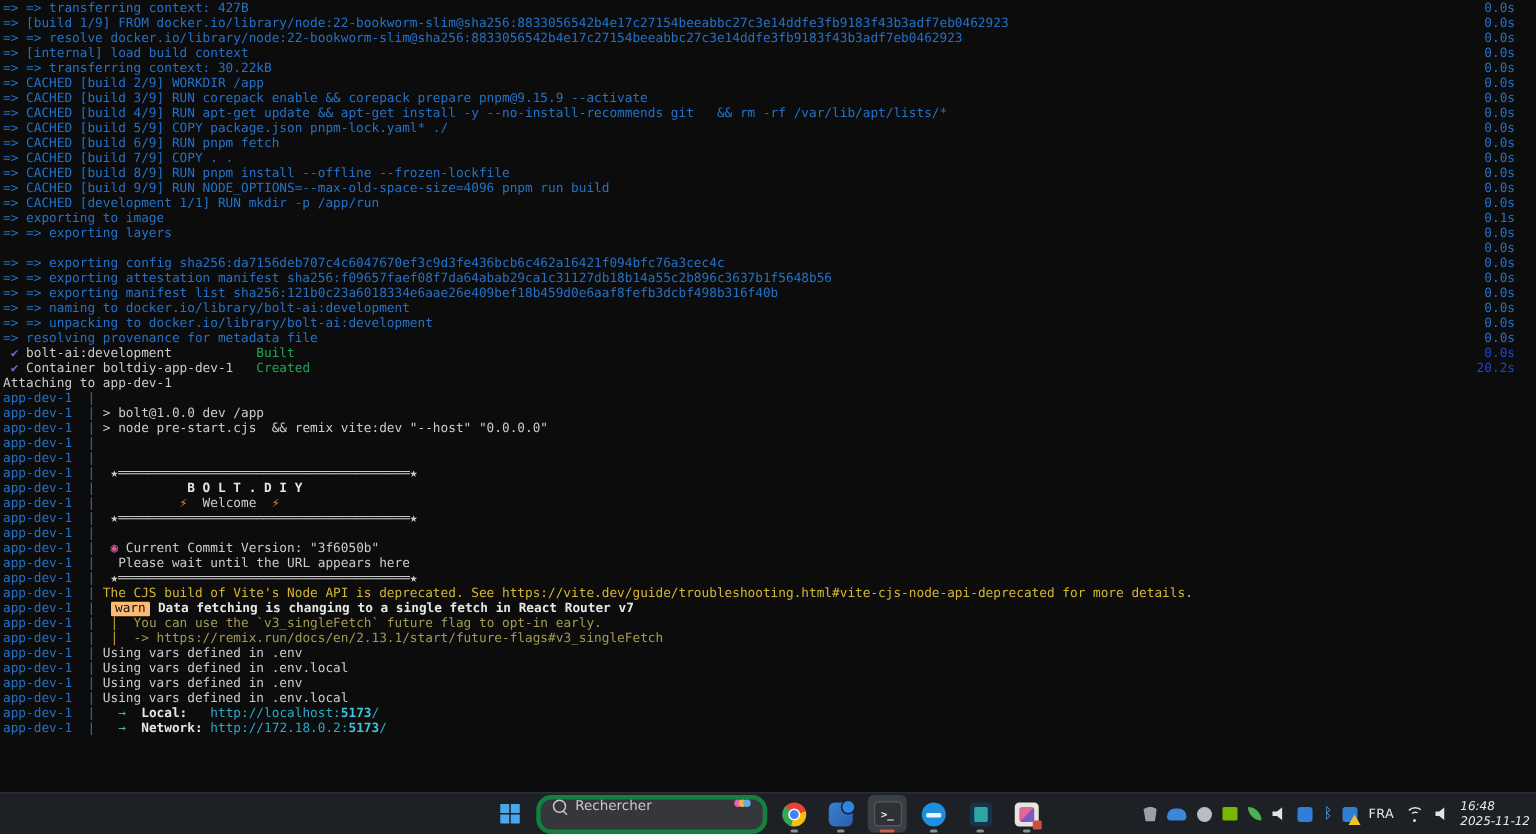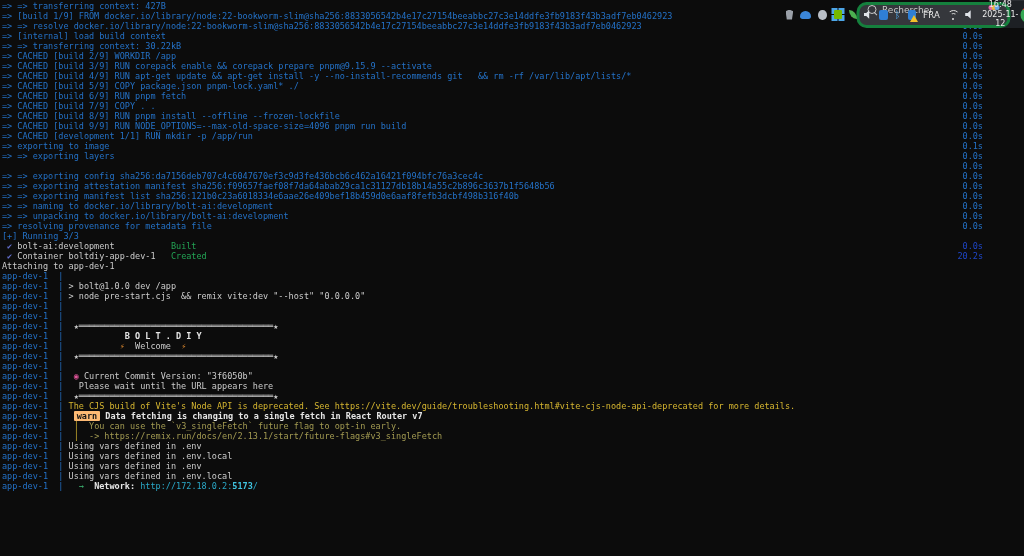--- a/index.html
+++ b/index.html
@@ -1,17 +1,17 @@
 <!DOCTYPE html>
 <html><head>
 <meta charset="utf-8">
 <style>
   html,body{margin:0;padding:0;background:#0c0c0c;}
   body{width:1024px;height:556px;overflow:hidden;}
-  .screen{width:1024px;height:556px;display:flex;flex-direction:row;}
+  .screen{width:1024px;height:556px;display:flex;flex-direction:column;}
 
   
   #terminal{
     flex:1 1 auto;
     padding:1px 14px 0 2px;
     font-family:"DejaVu Sans Mono","DejaVu Sans",monospace;
     font-size:8.5px;
     color:#cccccc;
     overflow:hidden;
   }
@@ -20,21 +20,21 @@
   .tt{flex:0 0 auto;margin-left:auto;padding-left:8px;color:#2472c8;}
   .tt-d{color:#1e46c8;}
   .c-b{color:#2472c8;}
   .c-w{color:#cccccc;}
   .c-bw{color:#e6e6e6;font-weight:bold;}
   .c-g{color:#23a455;}
   .c-ck{color:#6470cf;}
   .c-y{color:#d6b630;}
   .c-dy{color:#a39b52;}
   .c-yb{color:#d6b630;}
-  .c-wb{background:#fdba74;color:#141414;font-weight:bold;border-radius:1px;padding:0 3px;}
+  .c-wb{background:#fdba74;color:#141414;font-weight:normal;border-radius:1px;padding:0 3px;}
   .c-c{color:#2aa9c9;}
   .c-bc{color:#41c4e0;font-weight:bold;}
   .c-p{color:#e0559a;}
   .c-o{color:#e08a2e;}
   .c-ga{color:#3fbf77;}
 
   
   .taskbar{
     height:27px;flex:0 0 27px;
     background:#1d2024;border-top:1px solid #2b2e33;
@@ -104,21 +104,21 @@
   .netwarn{width:10px;height:10px;background:#2f7fd6;border-radius:2px;position:relative;}
   .netwarn::after{content:"";position:absolute;right:-2px;bottom:-2px;width:0;height:0;
     border-left:4px solid transparent;border-right:4px solid transparent;border-bottom:7px solid #f2c029;}
   .lang{font-size:8.5px;color:#e8e8e8;letter-spacing:.3px;}
   .wifi{position:relative;width:13px;height:10px;}
   .wifi::before{content:"";position:absolute;left:0;top:0;width:11px;height:11px;border:1.3px solid #e0e0e0;
     border-radius:50%;clip-path:polygon(50% 50%,-10% -10%,110% -10%);}
   .wifi::after{content:"";position:absolute;left:3px;top:3px;width:5px;height:5px;border:1.3px solid #e0e0e0;
     border-radius:50%;clip-path:polygon(50% 50%,-10% -10%,110% -10%);}
   .wifi b{position:absolute;left:50%;bottom:0;width:2px;height:2px;background:#e0e0e0;border-radius:50%;transform:translateX(-50%);}
-  .clock{font-size:8px;line-height:9.5px;color:#e8e8e8;text-align:center;}
+  .clock{font-size:8px;line-height:9.5px;color:#e8e8e8;text-align:left;font-style:italic;}
 </style>
 </head>
 <body>
 
 <div class="screen">
 
   <div id="terminal">
       <div class="tl"><span class="lc"><span class="c-b">=&gt; =&gt; transferring context: 427B</span></span><span class="tt">0.0s</span></div>
       <div class="tl"><span class="lc"><span class="c-b">=&gt; [build 1/9] FROM docker.io/library/node:22-bookworm-slim@sha256:8833056542b4e17c27154beeabbc27c3e14ddfe3fb9183f43b3adf7eb0462923</span></span><span class="tt">0.0s</span></div>
       <div class="tl"><span class="lc"><span class="c-b">=&gt; =&gt; resolve docker.io/library/node:22-bookworm-slim@sha256:8833056542b4e17c27154beeabbc27c3e14ddfe3fb9183f43b3adf7eb0462923</span></span><span class="tt">0.0s</span></div>
@@ -135,21 +135,20 @@
       <div class="tl"><span class="lc"><span class="c-b">=&gt; CACHED [development 1/1] RUN mkdir -p /app/run</span></span><span class="tt">0.0s</span></div>
       <div class="tl"><span class="lc"><span class="c-b">=&gt; exporting to image</span></span><span class="tt">0.1s</span></div>
       <div class="tl"><span class="lc"><span class="c-b">=&gt; =&gt; exporting layers</span></span><span class="tt">0.0s</span></div>
       <div class="tl"><span class="tt">0.0s</span></div>
       <div class="tl"><span class="lc"><span class="c-b">=&gt; =&gt; exporting config sha256:da7156deb707c4c6047670ef3c9d3fe436bcb6c462a16421f094bfc76a3cec4c</span></span><span class="tt">0.0s</span></div>
       <div class="tl"><span class="lc"><span class="c-b">=&gt; =&gt; exporting attestation manifest sha256:f09657faef08f7da64abab29ca1c31127db18b14a55c2b896c3637b1f5648b56</span></span><span class="tt">0.0s</span></div>
       <div class="tl"><span class="lc"><span class="c-b">=&gt; =&gt; exporting manifest list sha256:121b0c23a6018334e6aae26e409bef18b459d0e6aaf8fefb3dcbf498b316f40b</span></span><span class="tt">0.0s</span></div>
       <div class="tl"><span class="lc"><span class="c-b">=&gt; =&gt; naming to docker.io/library/bolt-ai:development</span></span><span class="tt">0.0s</span></div>
       <div class="tl"><span class="lc"><span class="c-b">=&gt; =&gt; unpacking to docker.io/library/bolt-ai:development</span></span><span class="tt">0.0s</span></div>
       <div class="tl"><span class="lc"><span class="c-b">=&gt; resolving provenance for metadata file</span></span><span class="tt">0.0s</span></div>
-      <div class="tl"><span class="lc"><span class="c-b">[+] Running 3/3</span></span></div>
       <div class="tl"><span class="lc"><span class="c-ck"> ✔ </span><span class="c-w">bolt-ai:development           </span><span class="c-g">Built</span></span><span class="tt tt-d">0.0s</span></div>
       <div class="tl"><span class="lc"><span class="c-ck"> ✔ </span><span class="c-w">Container boltdiy-app-dev-1   </span><span class="c-g">Created</span></span><span class="tt tt-d">20.2s</span></div>
       <div class="tl"><span class="lc"><span class="c-w">Attaching to app-dev-1</span></span></div>
       <div class="tl"><span class="lc"><span class="c-b">app-dev-1  | </span></span></div>
       <div class="tl"><span class="lc"><span class="c-b">app-dev-1  | </span><span class="c-w">&gt; bolt@1.0.0 dev /app</span></span></div>
       <div class="tl"><span class="lc"><span class="c-b">app-dev-1  | </span><span class="c-w">&gt; node pre-start.cjs  &amp;&amp; remix vite:dev "--host" "0.0.0.0"</span></span></div>
       <div class="tl"><span class="lc"><span class="c-b">app-dev-1  | </span></span></div>
       <div class="tl"><span class="lc"><span class="c-b">app-dev-1  | </span></span></div>
       <div class="tl"><span class="lc"><span class="c-b">app-dev-1  | </span><span class="c-w"> ★══════════════════════════════════════★</span></span></div>
       <div class="tl"><span class="lc"><span class="c-b">app-dev-1  | </span><span class="c-bw">           B O L T . D I Y</span></span></div>
@@ -160,20 +159,21 @@
       <div class="tl"><span class="lc"><span class="c-b">app-dev-1  | </span><span class="c-w">  Please wait until the URL appears here</span></span></div>
       <div class="tl"><span class="lc"><span class="c-b">app-dev-1  | </span><span class="c-w"> ★══════════════════════════════════════★</span></span></div>
       <div class="tl"><span class="lc"><span class="c-b">app-dev-1  | </span><span class="c-y">The CJS build of Vite's Node API is deprecated. See https://vite.dev/guide/troubleshooting.html#vite-cjs-node-api-deprecated for more details.</span></span></div>
       <div class="tl"><span class="lc"><span class="c-b">app-dev-1  | </span><span class="c-w"> </span><span class="c-wb">warn</span><span class="c-bw"> Data fetching is changing to a single fetch in React Router v7</span></span></div>
       <div class="tl"><span class="lc"><span class="c-b">app-dev-1  | </span><span class="c-yb"> │</span><span class="c-dy">  You can use the `v3_singleFetch` future flag to opt-in early.</span></span></div>
       <div class="tl"><span class="lc"><span class="c-b">app-dev-1  | </span><span class="c-yb"> │</span><span class="c-dy">  -&gt; https://remix.run/docs/en/2.13.1/start/future-flags#v3_singleFetch</span></span></div>
       <div class="tl"><span class="lc"><span class="c-b">app-dev-1  | </span><span class="c-w">Using vars defined in .env</span></span></div>
       <div class="tl"><span class="lc"><span class="c-b">app-dev-1  | </span><span class="c-w">Using vars defined in .env.local</span></span></div>
       <div class="tl"><span class="lc"><span class="c-b">app-dev-1  | </span><span class="c-w">Using vars defined in .env</span></span></div>
       <div class="tl"><span class="lc"><span class="c-b">app-dev-1  | </span><span class="c-w">Using vars defined in .env.local</span></span></div>
+      <div class="tl"><span class="lc"><span class="c-b">app-dev-1  | </span><span class="c-ga">  → </span><span class="c-bw"> Local:</span><span class="c-w">   </span><span class="c-c">http://localhost:</span><span class="c-bc">5173</span><span class="c-c">/</span></span></div>
       <div class="tl"><span class="lc"><span class="c-b">app-dev-1  | </span><span class="c-ga">  → </span><span class="c-bw"> Network:</span><span class="c-w"> </span><span class="c-c">http://172.18.0.2:</span><span class="c-bc">5173</span><span class="c-c">/</span></span></div>
     </div>
 
   <div class="taskbar">
     <div class="tb-center">
 
       <div class="app">
         <span class="win-logo">
             <span></span>
             <span></span>

